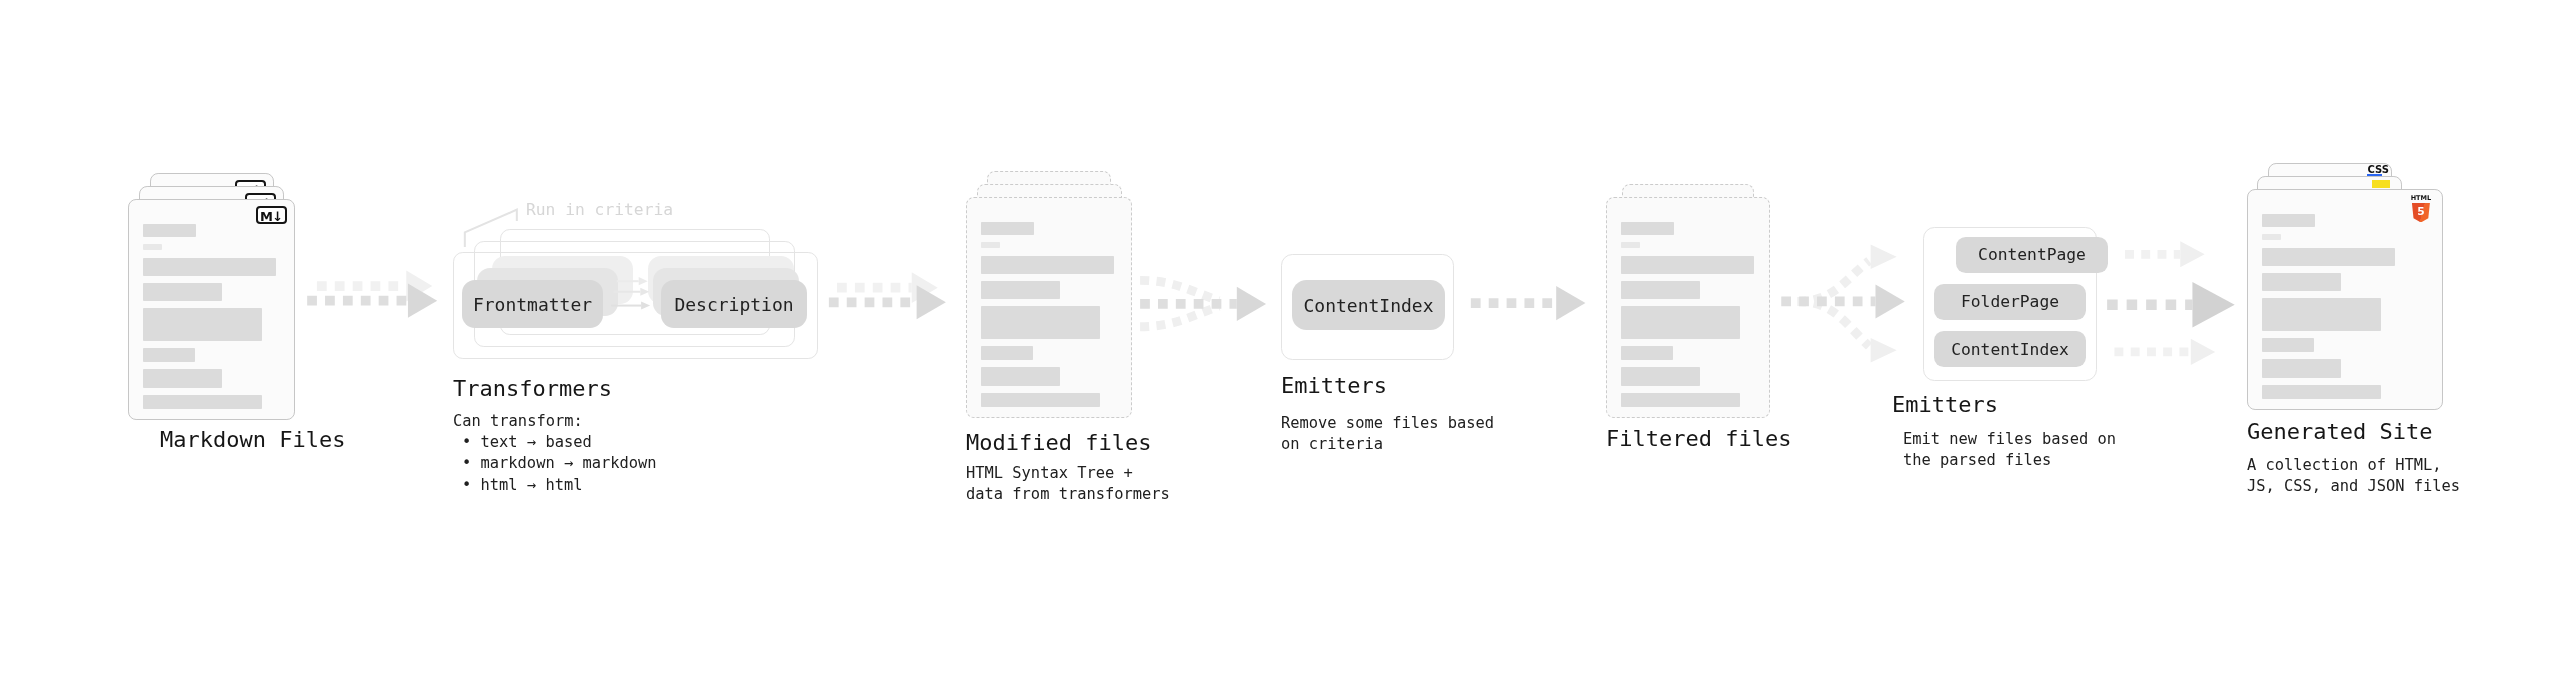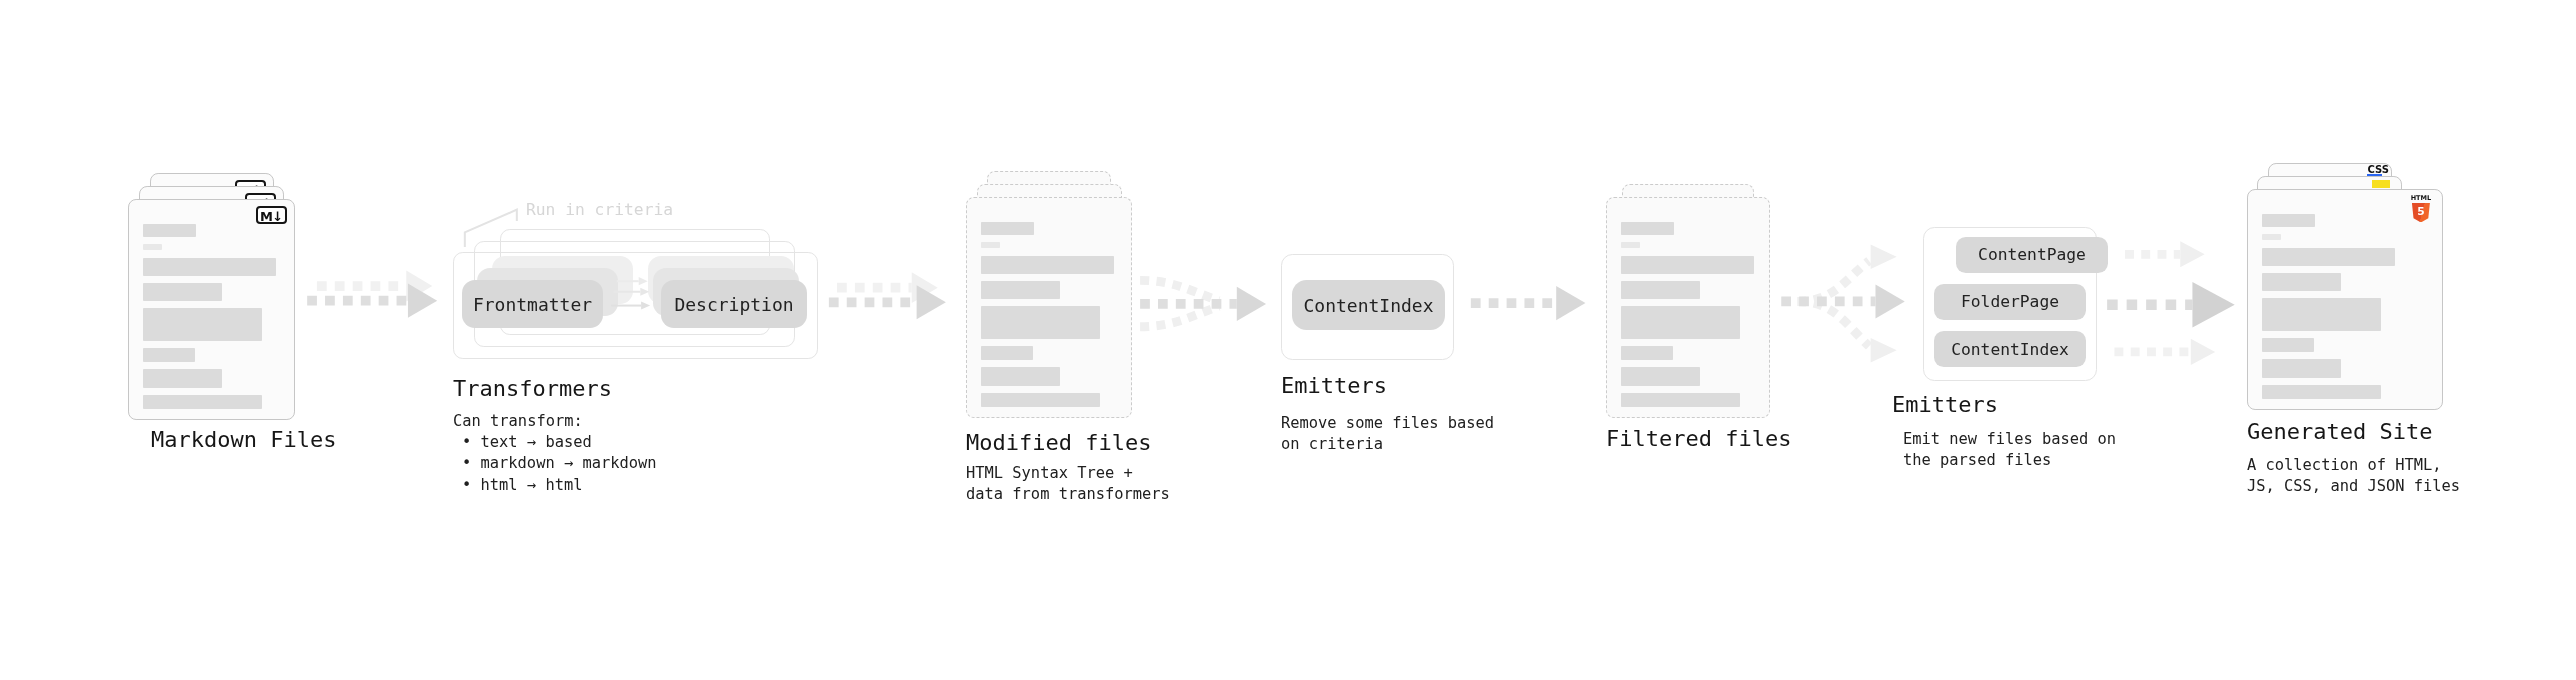--- a/index.html
+++ b/index.html
@@ -67,21 +67,21 @@
         <div class="bar b1"></div>
         <div class="bar b2"></div>
         <div class="bar b3"></div>
         <div class="bar b4"></div>
         <div class="bar b5"></div>
         <div class="bar b6"></div>
         <div class="bar b7"></div>
         <div class="bar b8"></div>
       </div>
     </div>
-    <div class="title" style="left:111px;top:427px;padding-left:40px;">Markdown Files</div>
+    <div class="title" style="left:120px;top:427px;padding-left:40px;">Markdown Files</div>
   </div>
 
   <div>
     <div class="box" style="left:500px;top:229px;width:270px;height:106px;border-radius:9.8px;"></div>
     <div class="box" style="left:474px;top:241px;width:321px;height:106px;border-radius:9.8px;"></div>
     <div class="box" style="left:453px;top:252px;width:365px;height:107px;border-radius:9.8px;"></div>
 
     <div class="pill ghost2" style="left:492px;top:256px;width:141px;height:48px;"></div>
     <div class="pill ghost1" style="left:477px;top:268px;width:141px;height:48px;"></div>
     <div class="pill" style="left:462px;top:280px;width:141px;height:48px;">Frontmatter</div>

